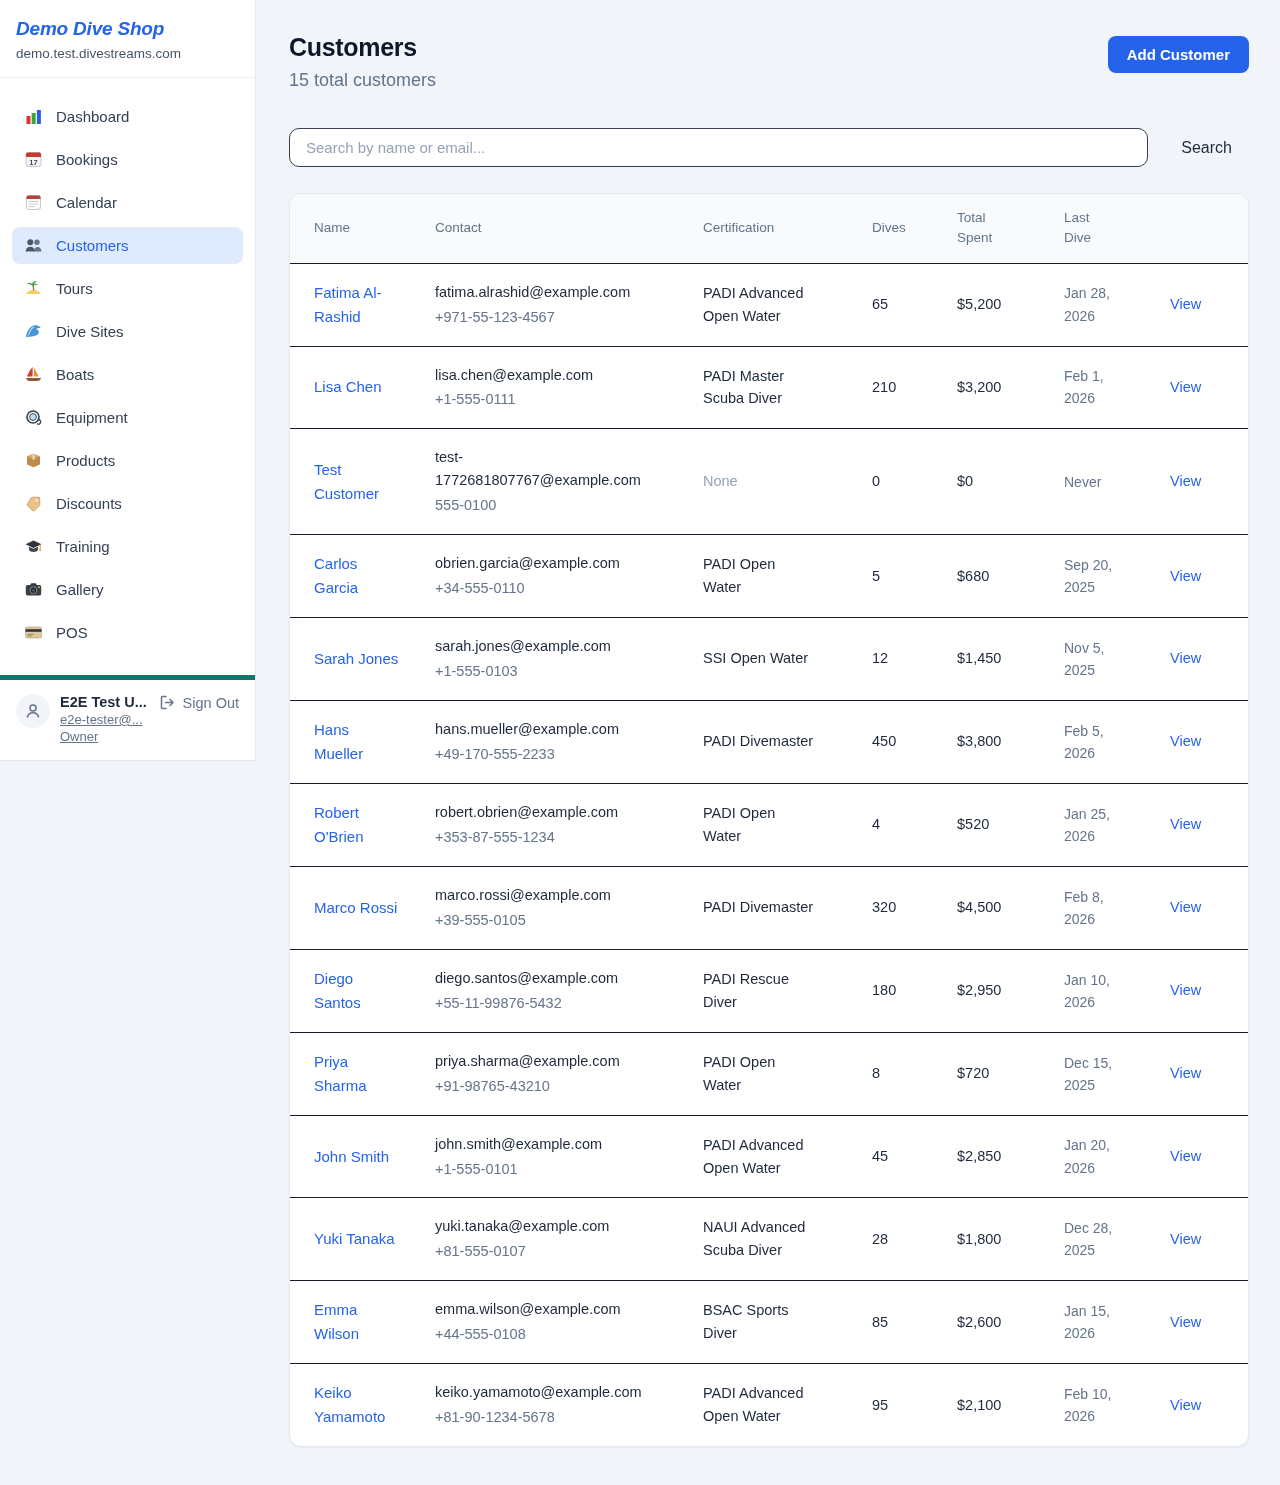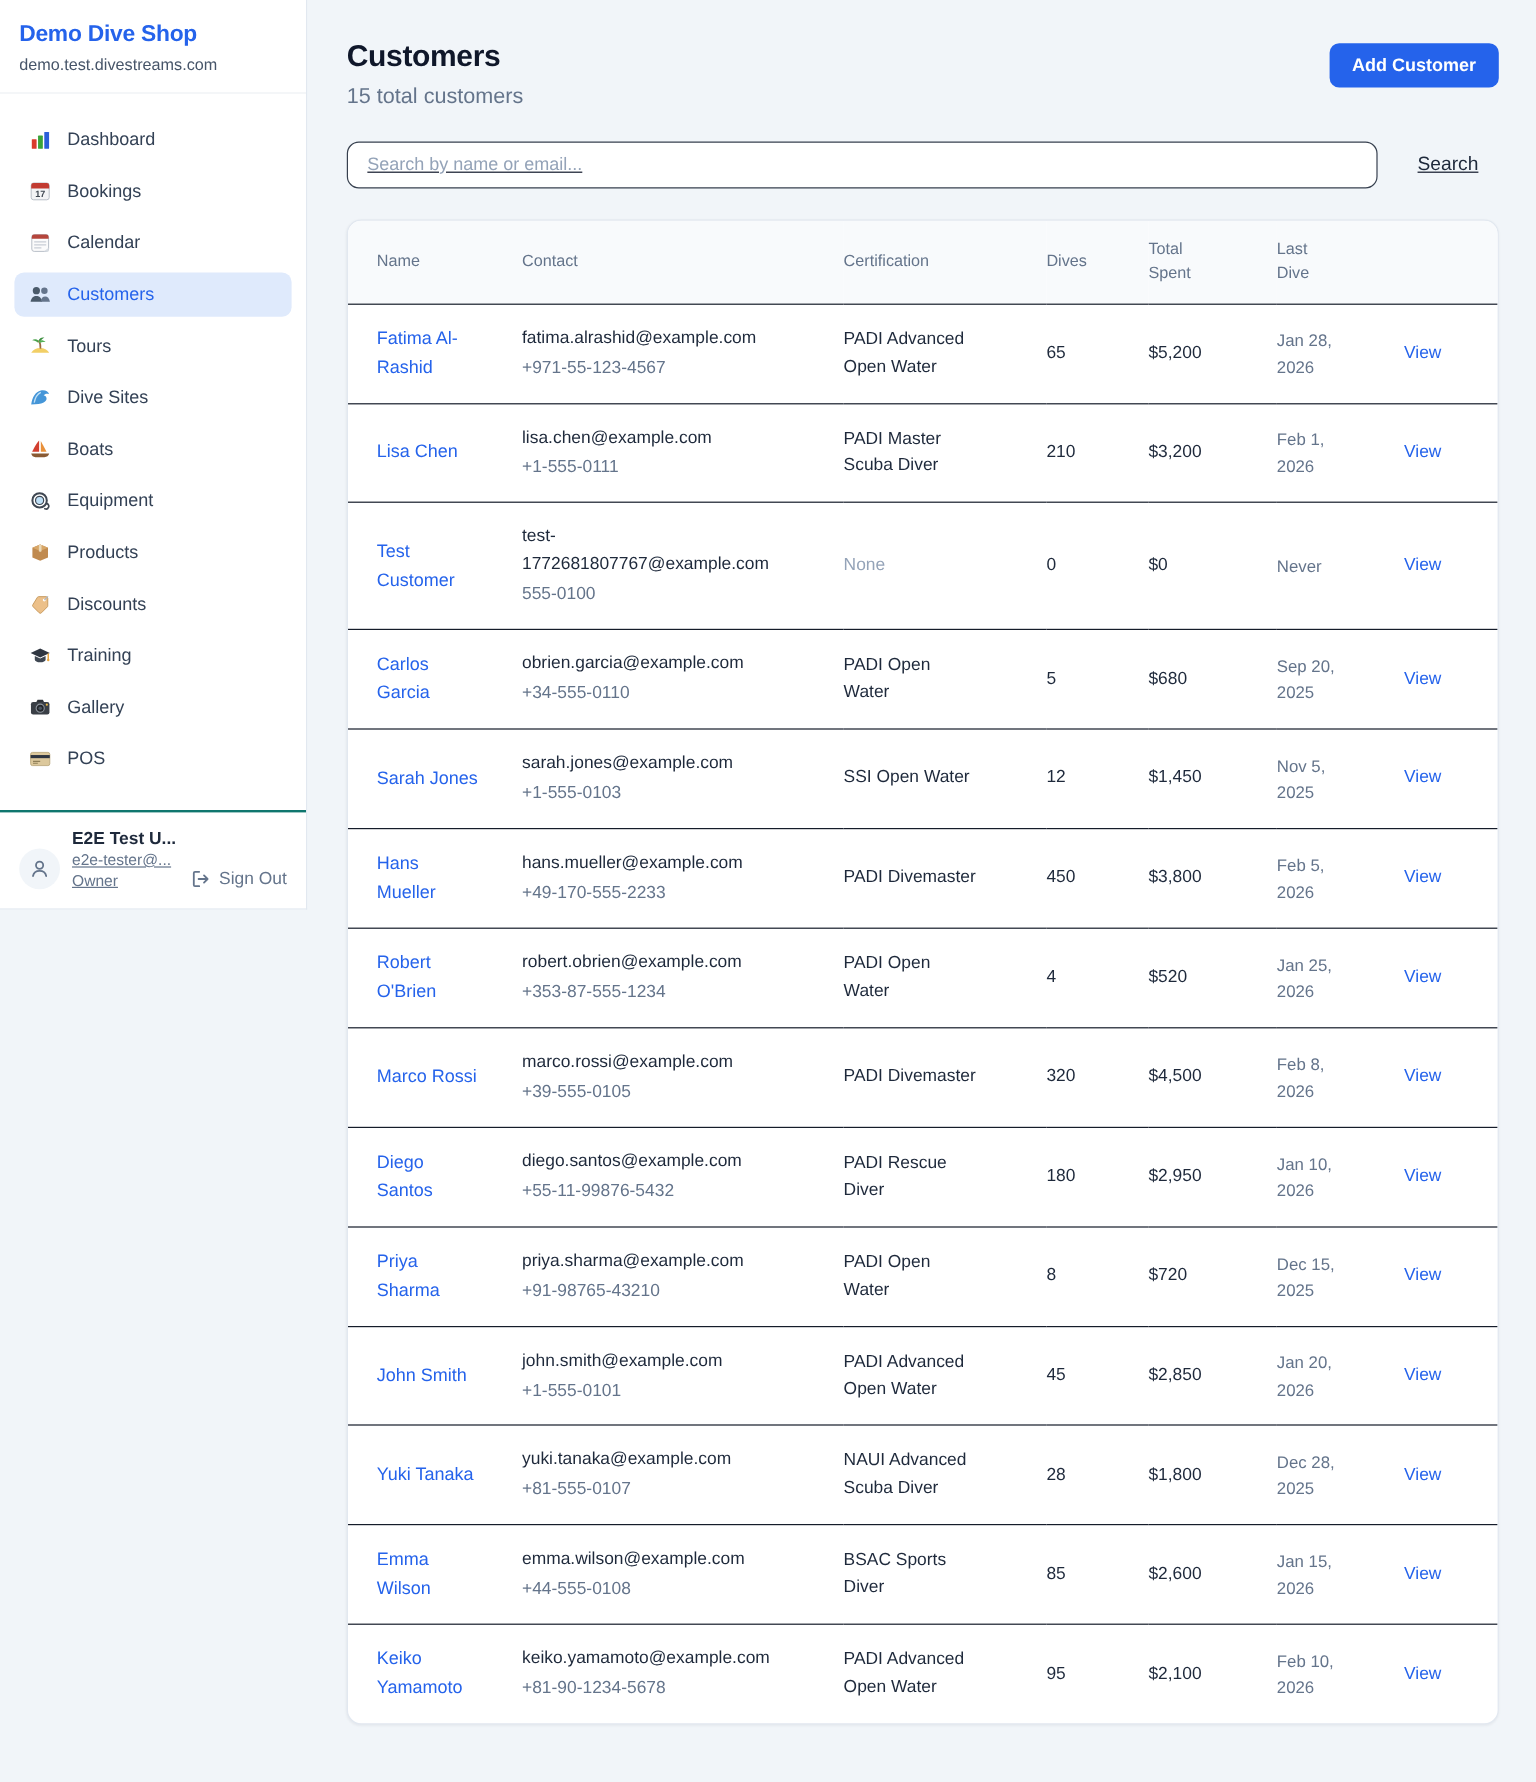--- a/index.html
+++ b/index.html
@@ -3,46 +3,46 @@
 <meta charset="utf-8">
 <style>
   * { margin:0; padding:0; box-sizing:border-box; }
   html,body { background:#f1f5f9; }
   body { font-family:"Liberation Sans", sans-serif; color:#0f172a; }
   .app { width:1280px; min-height:1485px; display:flex; align-items:flex-start; }
 
   
   .sidebar { width:256px; flex:none; background:#ffffff; border-right:1px solid #e2e8f0; border-bottom:1px solid #e2e8f0; }
   .side-head { padding:18px 16px 16px; border-bottom:1px solid #edf0f4; }
-  .shop-name { color:#2563eb; font-size:19px; font-weight:700; letter-spacing:-.2px; }
+  .shop-name { color:#2563eb; font-size:19px; font-weight:700; letter-spacing:-.2px;font-style:italic; }
   .shop-domain { color:#475569; font-size:13.5px; margin-top:6px; }
   .nav { padding:20px 12px 12px; }
   .nav-item { display:flex; align-items:center; gap:13px; padding:9px 12px; border-radius:8px;
               color:#334155; font-size:15px; margin-bottom:6px; cursor:pointer; }
   .nav-item.active { background:#dfeafc; color:#2563eb; font-weight:500; }
   .nav-icon { width:19px; height:19px; flex:none; display:flex; align-items:center; justify-content:center; }
   .nav-icon svg { width:19px; height:19px; }
-  .side-user { border-top:2px solid #0f766e; margin-top:6px; padding:14px 16px 16px; display:flex; align-items:flex-end; gap:10px; }
+  .side-user { border-top:5px solid #0f766e; margin-top:6px; padding:14px 16px 16px; display:flex; align-items:flex-start; gap:10px; }
   .avatar { width:34px; height:34px; border-radius:50%; background:#f1f5f9; flex:none;
             display:flex; align-items:center; justify-content:center; }
   .user-meta { min-width:0; }
   .user-name { font-size:14.5px; font-weight:700; color:#1e293b; white-space:nowrap; }
   .user-email, .user-role { font-size:13px; color:#64748b; margin-top:2px; white-space:nowrap;text-decoration:underline; }
   .signout-btn { margin-left:auto; display:flex; align-items:center; gap:7px; background:none; border:none;
                  color:#64748b; font-size:14.5px; font-family:inherit; cursor:pointer; white-space:nowrap; }
 
   
   .main { flex:1; padding:33px 31px 30px 33px; min-width:0; }
   .page-head { display:flex; justify-content:space-between; align-items:flex-start; }
   .page-title { font-size:25px; font-weight:700; color:#0f172a; letter-spacing:-.3px; }
   .page-sub { font-size:18px; color:#64748b; margin-top:8px; }
   .btn-primary { background:#2563eb; color:#fff; border:none; border-radius:8px; padding:0 19px; height:37px;
                  font-size:15px; font-weight:600; font-family:inherit; cursor:pointer; margin-top:3px; }
 
-  .search-row { display:flex; align-items:center; margin-top:27px;text-decoration:underline; }
+  .search-row { display:flex; align-items:center; margin-top:37px; }
   .search-input { flex:1; height:39px; border:1px solid #37404f; border-radius:10px; padding:0 16px;
                   font-size:15px; font-family:inherit; color:#0f172a; background:#fff; outline:none; }
   .search-input::placeholder { color:#94a3b8; }
   .search-btn { background:none; border:none; color:#1e293b; font-size:16px; font-family:inherit;
                 margin-left:16px; padding:8px 17px; cursor:pointer; }
 
   .card { margin-top:26px; background:#fff; border:1px solid #e2e8f0; border-radius:12px;
           box-shadow:0 1px 2px rgba(15,23,42,.05); overflow:hidden; }
   table { width:100%; border-collapse:collapse; table-layout:fixed; }
   thead { background:#f8fafc; }

